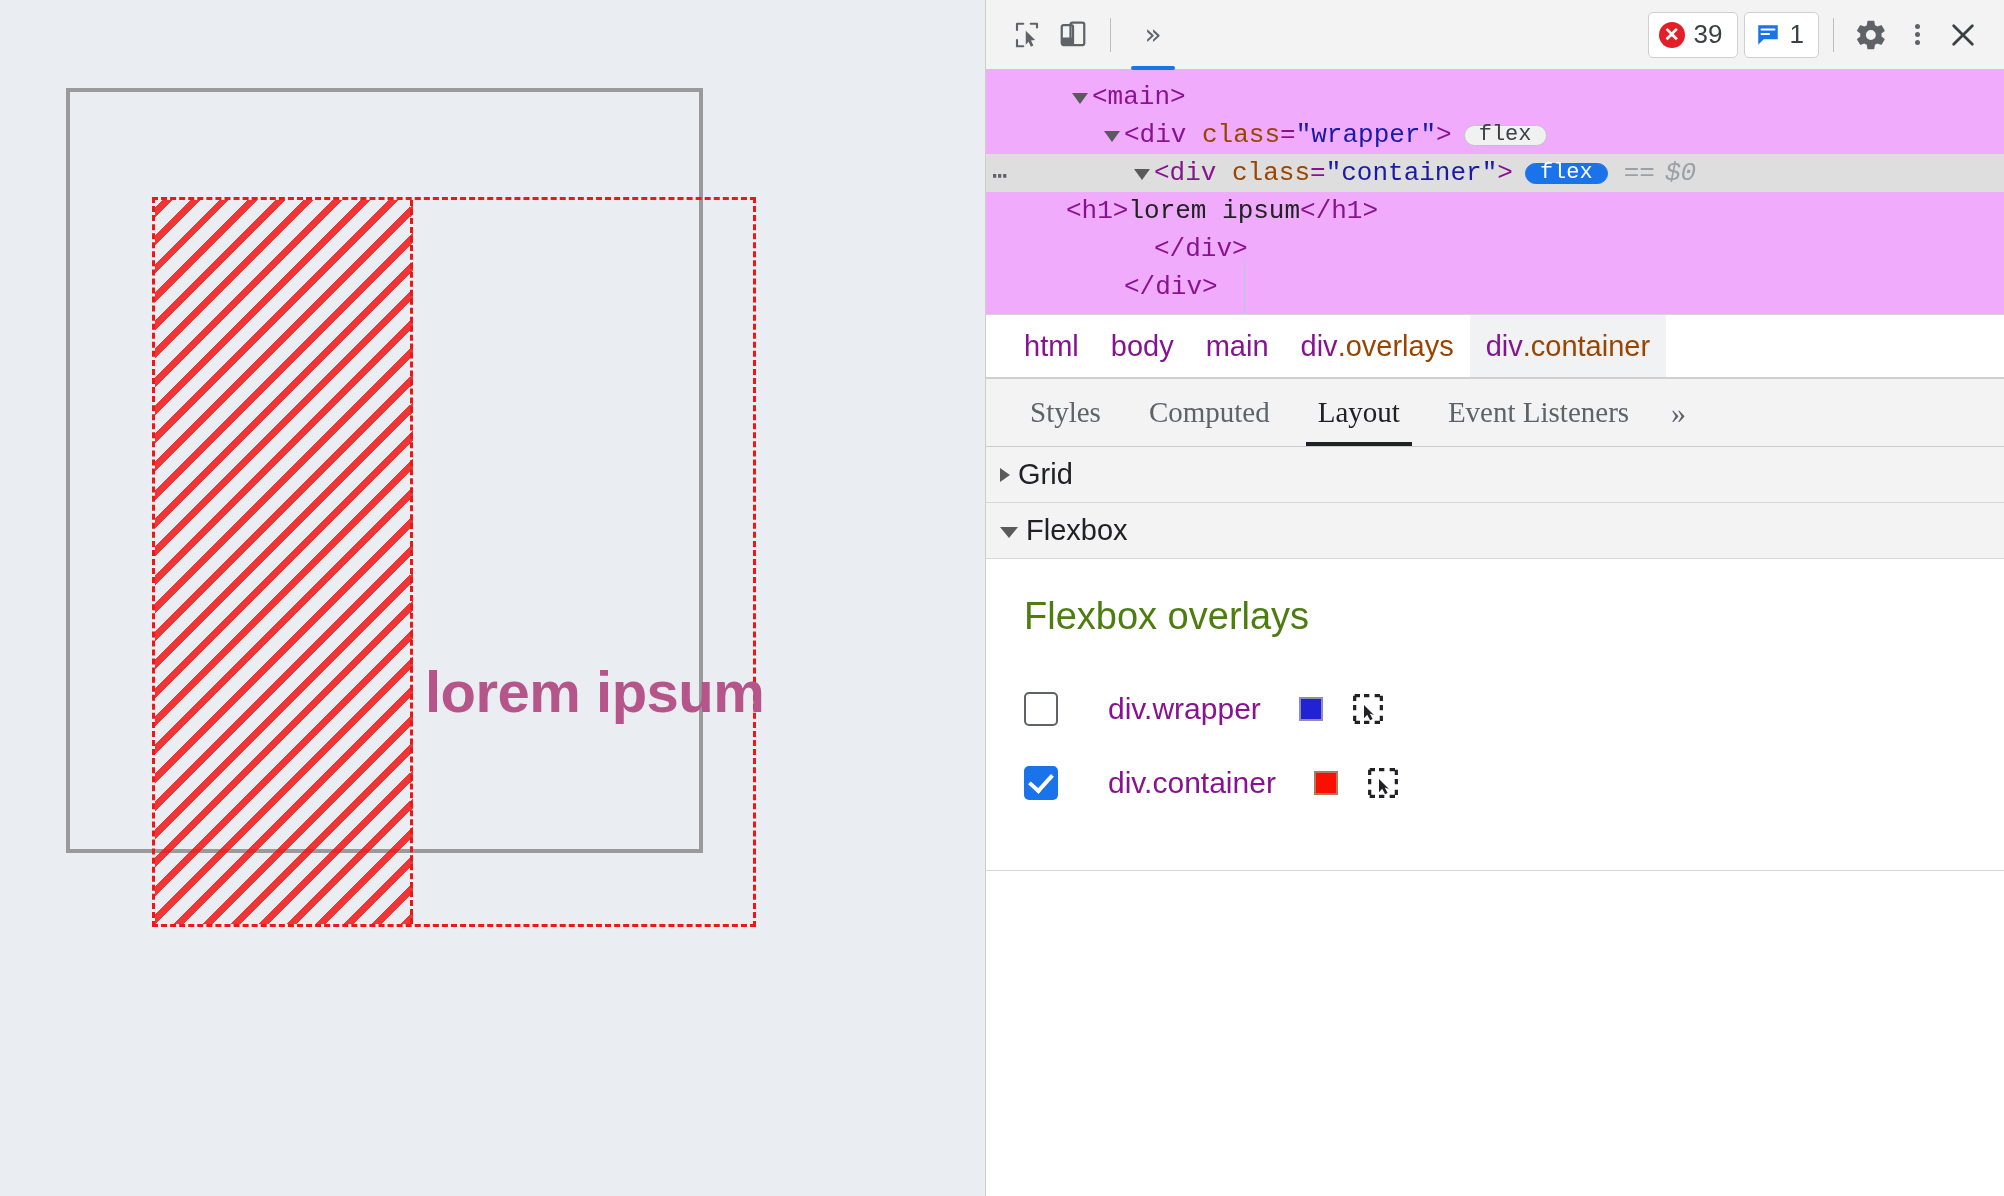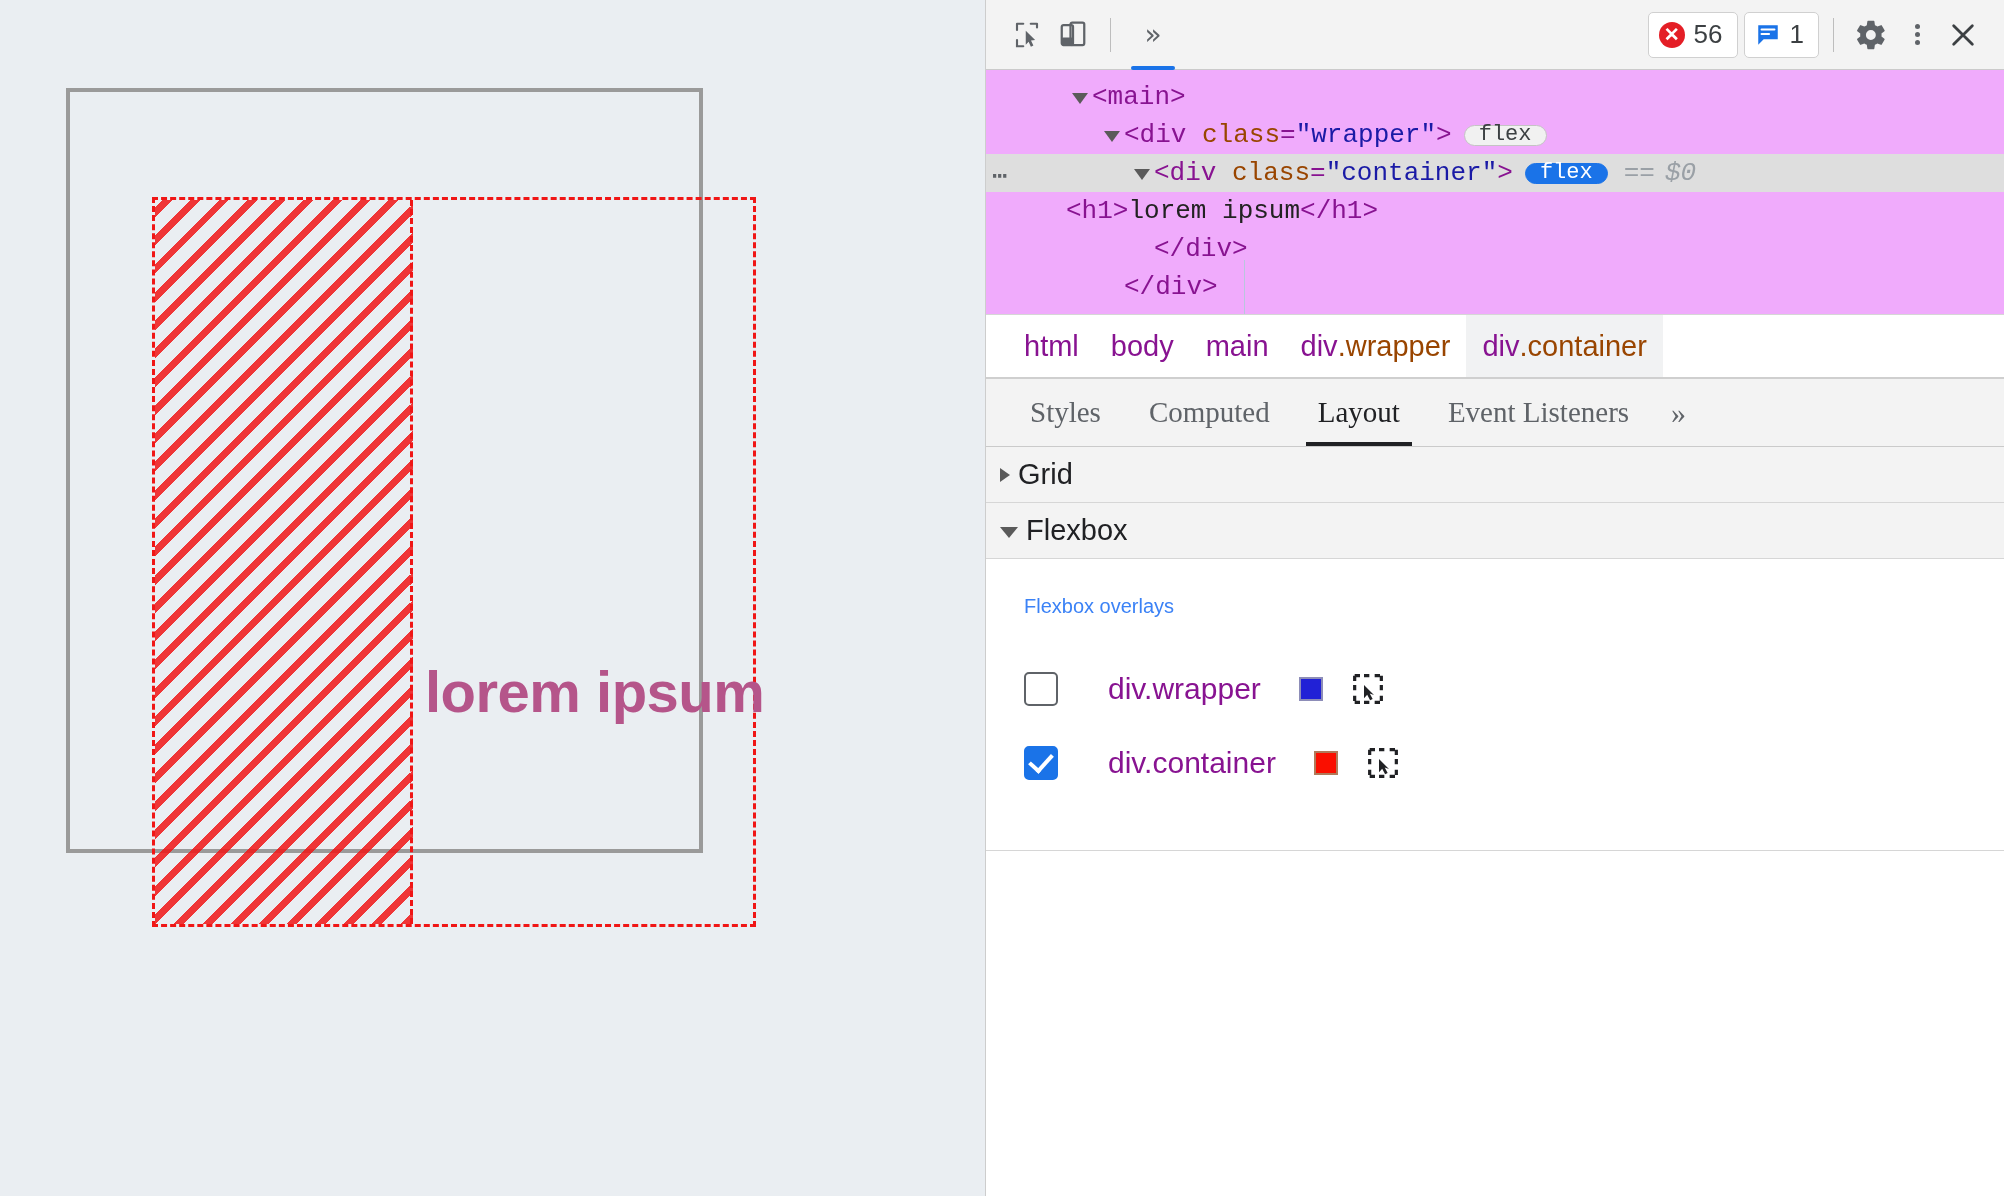--- a/index.html
+++ b/index.html
@@ -261,21 +261,21 @@
     border-bottom:0;
     margin-bottom:-3px;
   }
   #flex-section-body{
     padding:36px 0 0 38px;
     background:#ffffff;
     border-bottom:1px solid #d6d6d6;
     padding-bottom:42px;
   }
   #overlays-title{
-    font-size:20px;color:#3b82f6;
+    font-size:38px;color:#4d7c0f;
     margin:0 0 42px 0;font-weight:400;
   }
   .ov-row{
     display:flex;align-items:center;
     height:58px;margin-bottom:16px;
   }
   .ov-check{
     width:34px;height:34px;border-radius:5px;
     box-sizing:border-box;cursor:pointer;
     flex:0 0 34px;
@@ -338,21 +338,21 @@
       <div class="tb-sep"></div>
 
       <div id="tb-overflow">
         <span class="chev">»</span>
       </div>
 
       <div id="tb-spacer"></div>
 
       <div class="badge">
         <span class="err-dot">✕</span>
-        <span class="badge-num">56</span>
+        <span class="badge-num">39</span>
       </div>
 
       <div class="badge">
         <span class="msg-icon">
           <svg width="26" height="26" viewBox="0 0 24 24">
             <path d="M3 3h18v13H8l-5 5z" fill="#1a73e8"></path>
             <path d="M6 7h12M6 11h7" stroke="#ffffff" stroke-width="1.8" stroke-linecap="round"></path>
           </svg>
         </span>
         <span class="badge-num">1</span>
@@ -417,21 +417,21 @@
         <span class="tag">&lt;/div&gt;</span>
       </div>
     </div>
 
     <div id="breadcrumb">
       <div class="crumb">html</div>
       <div class="crumb">body</div>
       <div class="crumb">main</div>
       <div class="crumb">
           <span>div</span>
-          <span class="cls">.wrapper</span>
+          <span class="cls">.overlays</span>
         </div>
       <div class="crumb active">
           <span>div</span>
           <span class="cls">.container</span>
         </div>
     </div>
 
     <div id="dt-tabs">
       <div class="dtab">Styles</div>
       <div class="dtab">Computed</div>

